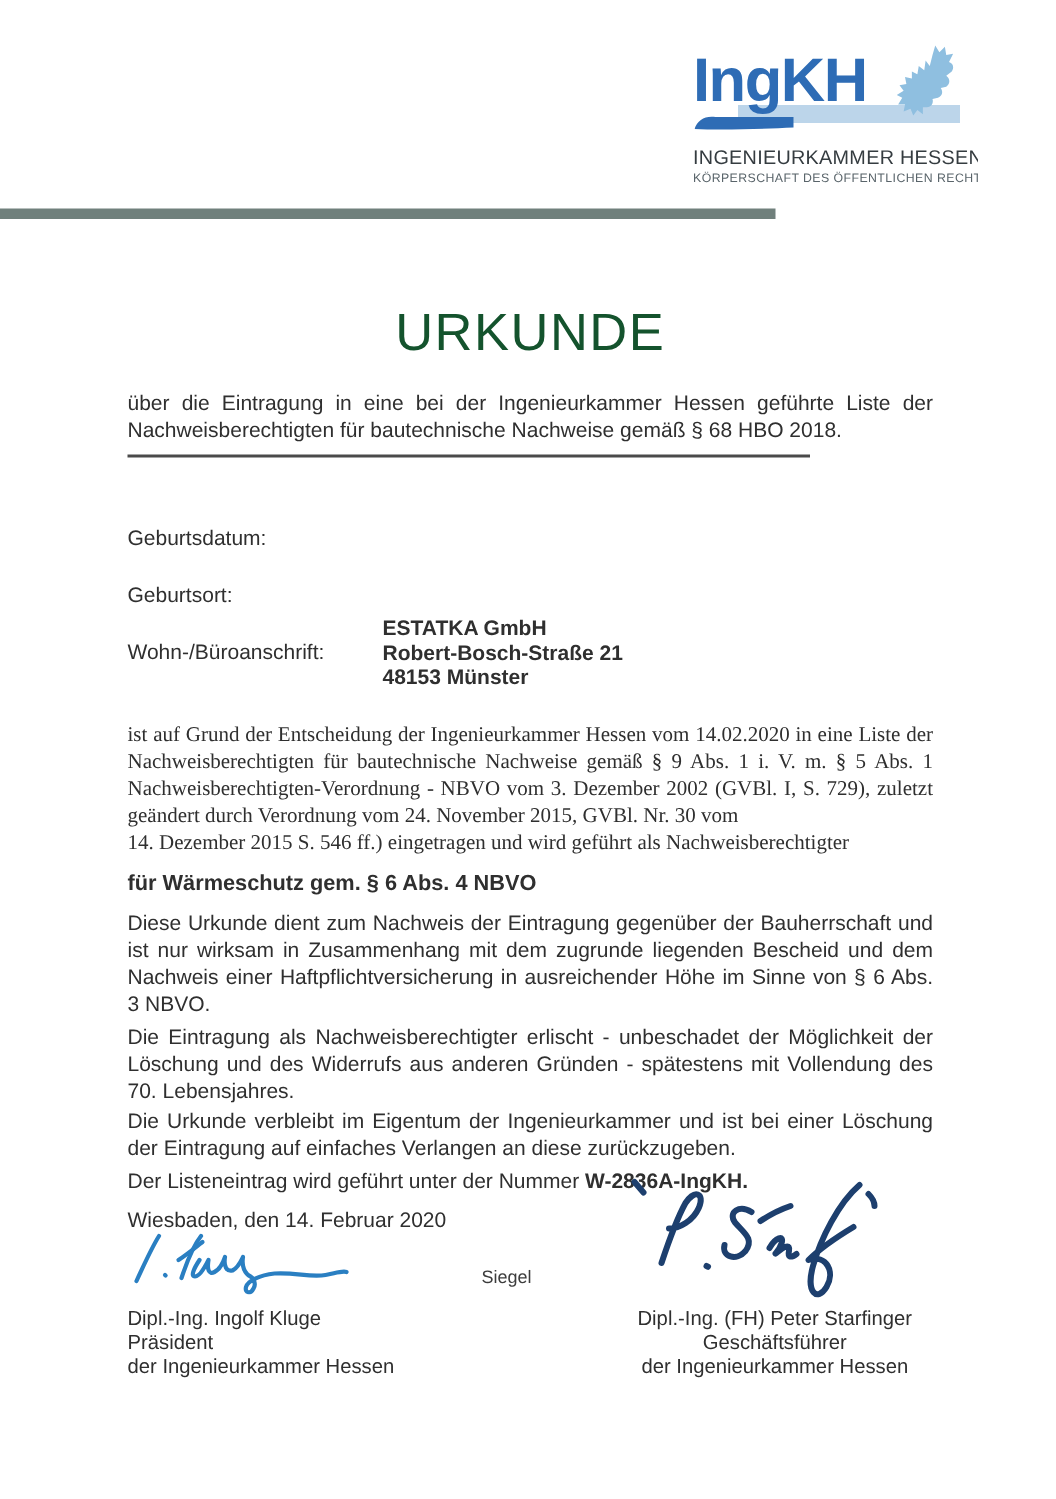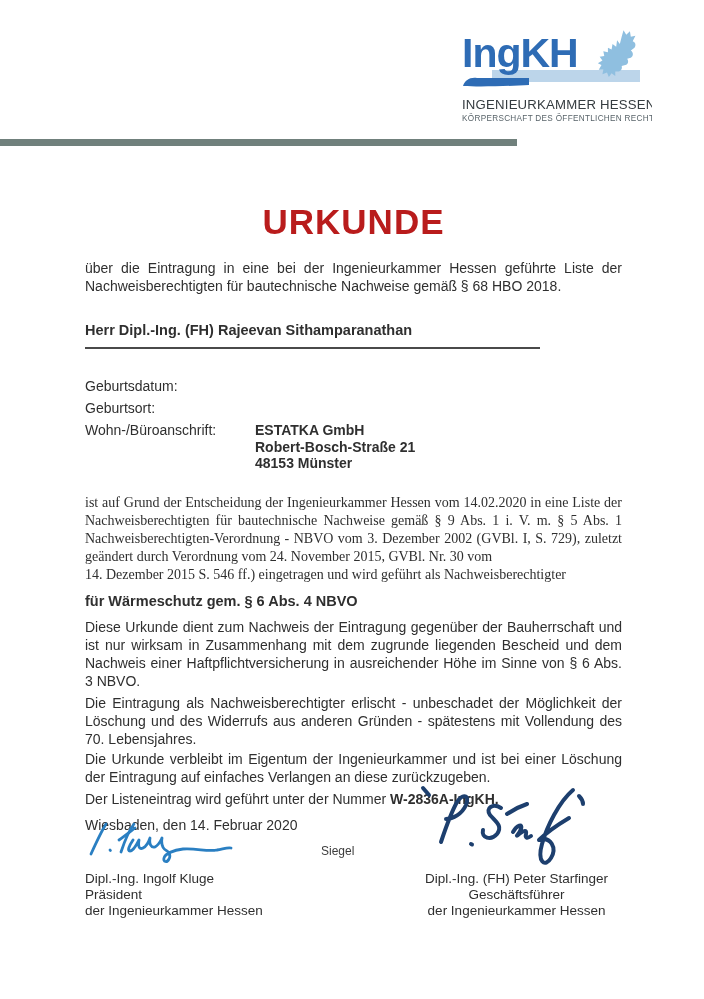--- a/index.html
+++ b/index.html
@@ -27,30 +27,30 @@
   .header-rule{position:absolute;top:139px;left:0;width:517px;height:7px;background:#70807c;}
   .banner-box{
     position:absolute;top:121px;left:517px;width:180px;height:32px;
     background:#70807c;color:#ffffff;font-weight:bold;font-size:17px;
     line-height:32px;padding-left:12px;box-sizing:border-box;white-space:nowrap;
   }
   
   .content{position:absolute;top:153px;left:85px;width:537px;}
   .title{
     margin:48px 0 0 0;text-align:center;
-    font-size:35px;font-weight:bold;letter-spacing:1px;color:#b91c1c;line-height:42px;
+    font-size:35px;font-weight:normal;letter-spacing:1px;color:#14532d;line-height:42px;
   }
   p{margin:0;font-size:14px;line-height:18px;}
   .justify{text-align:justify;}
   .intro{margin-top:16px;}
   .holder{margin-top:26px;font-weight:bold;font-size:14.5px;}
   .holder-rule{margin-top:8px;width:455px;height:0;border-top:2px solid #4a4a4a;}
   .details{margin-top:26px;}
   .detail-row{display:flex;font-size:14px;line-height:22px;}
-  .detail-label{width:170px;flex:0 0 170px;}
+  .detail-label{width:170px;flex:0 0 170px;margin-top:16px;}
   .detail-value{font-weight:bold;line-height:16.5px;padding-top:3px;}
   .detail-value div{white-space:nowrap;}
   .body-1{margin-top:22px;font-family:Liberation Serif, serif;}
   .subject{margin-top:8px;font-weight:bold;font-size:14.5px;}
   .body-2{margin-top:8px;}
   .body-3{margin-top:4px;}
   .body-4{margin-top:2px;}
   .listing{margin-top:4px;}
   .place-date{margin-top:8px;}
   
@@ -81,21 +81,20 @@
     <div class="logo-sub">KÖRPERSCHAFT DES ÖFFENTLICHEN RECHTS</div>
   </div>
 
   <div class="header-rule"></div>
 
   <div class="content">
     <div class="title">URKUNDE</div>
 
     <p class="intro justify">über die Eintragung in eine bei der Ingenieurkammer Hessen geführte Liste der Nachweisberechtigten für bautechnische Nachweise gemäß § 68 HBO 2018.</p>
 
-    <p class="holder">Herr Dipl.-Ing. (FH) Rajeevan Sithamparanathan</p>
     <div class="holder-rule"></div>
 
     <div class="details">
       <div class="detail-row">
         <div class="detail-label">Geburtsdatum:</div>
         <div class="detail-value"></div>
       </div>
       <div class="detail-row">
         <div class="detail-label">Geburtsort:</div>
         <div class="detail-value"></div>

